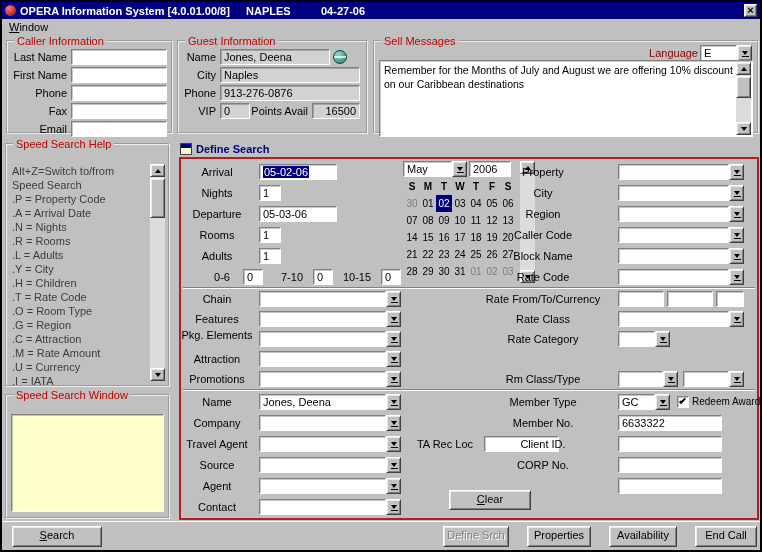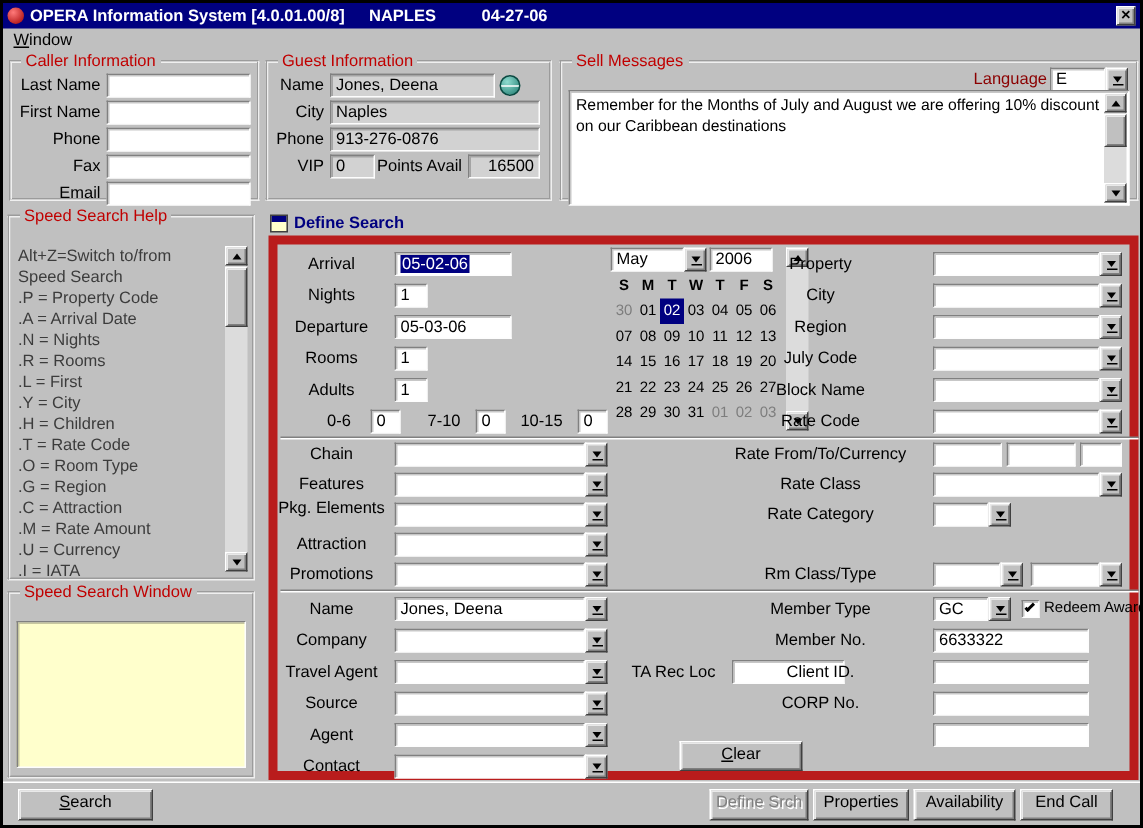--- a/index.html
+++ b/index.html
@@ -53,21 +53,21 @@
   .cfield { position:absolute; left:0; top:0; bottom:0; right:15px; height:16px; line-height:13px;
             padding:1px 3px; font-size:11px; overflow:hidden; white-space:nowrap; }
   .dd { position:absolute; right:0; top:0; width:15px; height:16px; display:flex; align-items:center; justify-content:center; cursor:default; }
   .ddi { width:0; height:0; border-left:3px solid transparent; border-right:3px solid transparent; border-top:4px solid #000; position:relative; }
   .ddi::after { content:""; position:absolute; left:-3px; top:1px; width:7px; height:1px; background:#000; }
 
   
   .dheader { position:absolute; left:178px; top:139px; height:15px; display:flex; align-items:center; gap:4px;
              color:#000080; font-weight:bold; }
   .dicon { width:12px; height:12px; border:1px solid #404040; background:linear-gradient(#000080 0 4px, #ffffcc 4px); }
-  .dpanel { position:absolute; left:177px; top:155px; width:580px; height:363px; border:6px solid #b91c1c; background:#c0c0c0; }
+  .dpanel { position:absolute; left:177px; top:155px; width:580px; height:363px; border:2px solid #b91c1c; background:#c0c0c0; }
   .dbody { position:absolute; inset:0; }
   .alab { position:absolute; height:16px; line-height:16px; text-align:center; white-space:nowrap; }
   .afield { position:absolute; }
   .sep { position:absolute; height:2px; border-top:1px solid #808080; border-bottom:1px solid #fff; }
   .hl { background:#000080; color:#fff; padding:0 1px; }
 
   
   .cal { position:absolute; left:222px; top:2px; width:132px; height:124px; }
   .cal-grid, .cal-head { position:absolute; left:1px; display:grid; grid-template-columns:repeat(7,16px); font-size:10px; text-align:center; }
   .cal-head { top:20px; font-weight:bold; }
@@ -82,21 +82,21 @@
            transform:rotate(-45deg); margin:2px 0 0 1px; }
   .cb-lbl { position:absolute; font-size:10px; line-height:16px; white-space:nowrap; }
 
   
   .btn { font-size:11px; text-align:center; cursor:default; color:#000; }
   .btn > span { display:inline-block; line-height:17px; }
   .disabled { color:#7f7f7f; text-shadow:1px 1px 0 #fff; }
 
   
   .footer { position:absolute; left:0; right:0; bottom:0; height:29px; background:#c0c0c0; border-top:1px solid #fff; }
-  .footer-right { position:absolute; right:18px; top:4px; display:flex; gap:3px;margin-left:15px; }
+  .footer-right { position:absolute; right:3px; top:4px; display:flex; gap:18px;margin-left:15px; }
   .fbtn { height:21px; }
 
   
   .help-list { position:absolute; left:5px; top:14px; right:20px; bottom:4px; color:#3c3c3c; line-height:14px; }
   .msg-text { position:absolute; left:4px; top:2px; right:19px; font-size:10.5px; line-height:14px; }
   .sy-box { position:absolute; left:4px; top:13px; right:4px; bottom:5px; background:#ffffcc; }
 </style>
 </head>
 <body>
 
@@ -185,21 +185,21 @@
   </fieldset>
 
   <fieldset class="group" style="left:3px; top:136px; width:165px; height:249px;">
     <legend>Speed Search Help</legend>
     <div class="help-list">
       <div>Alt+Z=Switch to/from Speed Search</div>
       <div>.P = Property Code</div>
       <div>.A = Arrival Date</div>
       <div>.N = Nights</div>
       <div>.R = Rooms</div>
-      <div>.L = First</div>
+      <div>.L = Adults</div>
       <div>.Y = City</div>
       <div>.H = Children</div>
       <div>.T = Rate Code</div>
       <div>.O = Room Type</div>
       <div>.G = Region</div>
       <div>.C = Attraction</div>
       <div>.M = Rate Amount</div>
       <div>.U = Currency</div>
       <div>.I = IATA</div>
     </div>
@@ -323,21 +323,21 @@
             <i class="ddi"></i>
           </span>
         </span>
       <span class="alab" style="left:292px; top:47px; width:140px;">Region</span>
       <span class="combo" style="left:437px; top:47px; width:126px;">
           <span class="sunken cfield"></span>
           <span class="raised dd">
             <i class="ddi"></i>
           </span>
         </span>
-      <span class="alab" style="left:292px; top:68px; width:140px;">July Code</span>
+      <span class="alab" style="left:292px; top:68px; width:140px;">Caller Code</span>
       <span class="combo" style="left:437px; top:68px; width:126px;">
           <span class="sunken cfield"></span>
           <span class="raised dd">
             <i class="ddi"></i>
           </span>
         </span>
       <span class="alab" style="left:292px; top:89px; width:140px;">Block Name</span>
       <span class="combo" style="left:437px; top:89px; width:126px;">
           <span class="sunken cfield"></span>
           <span class="raised dd">

